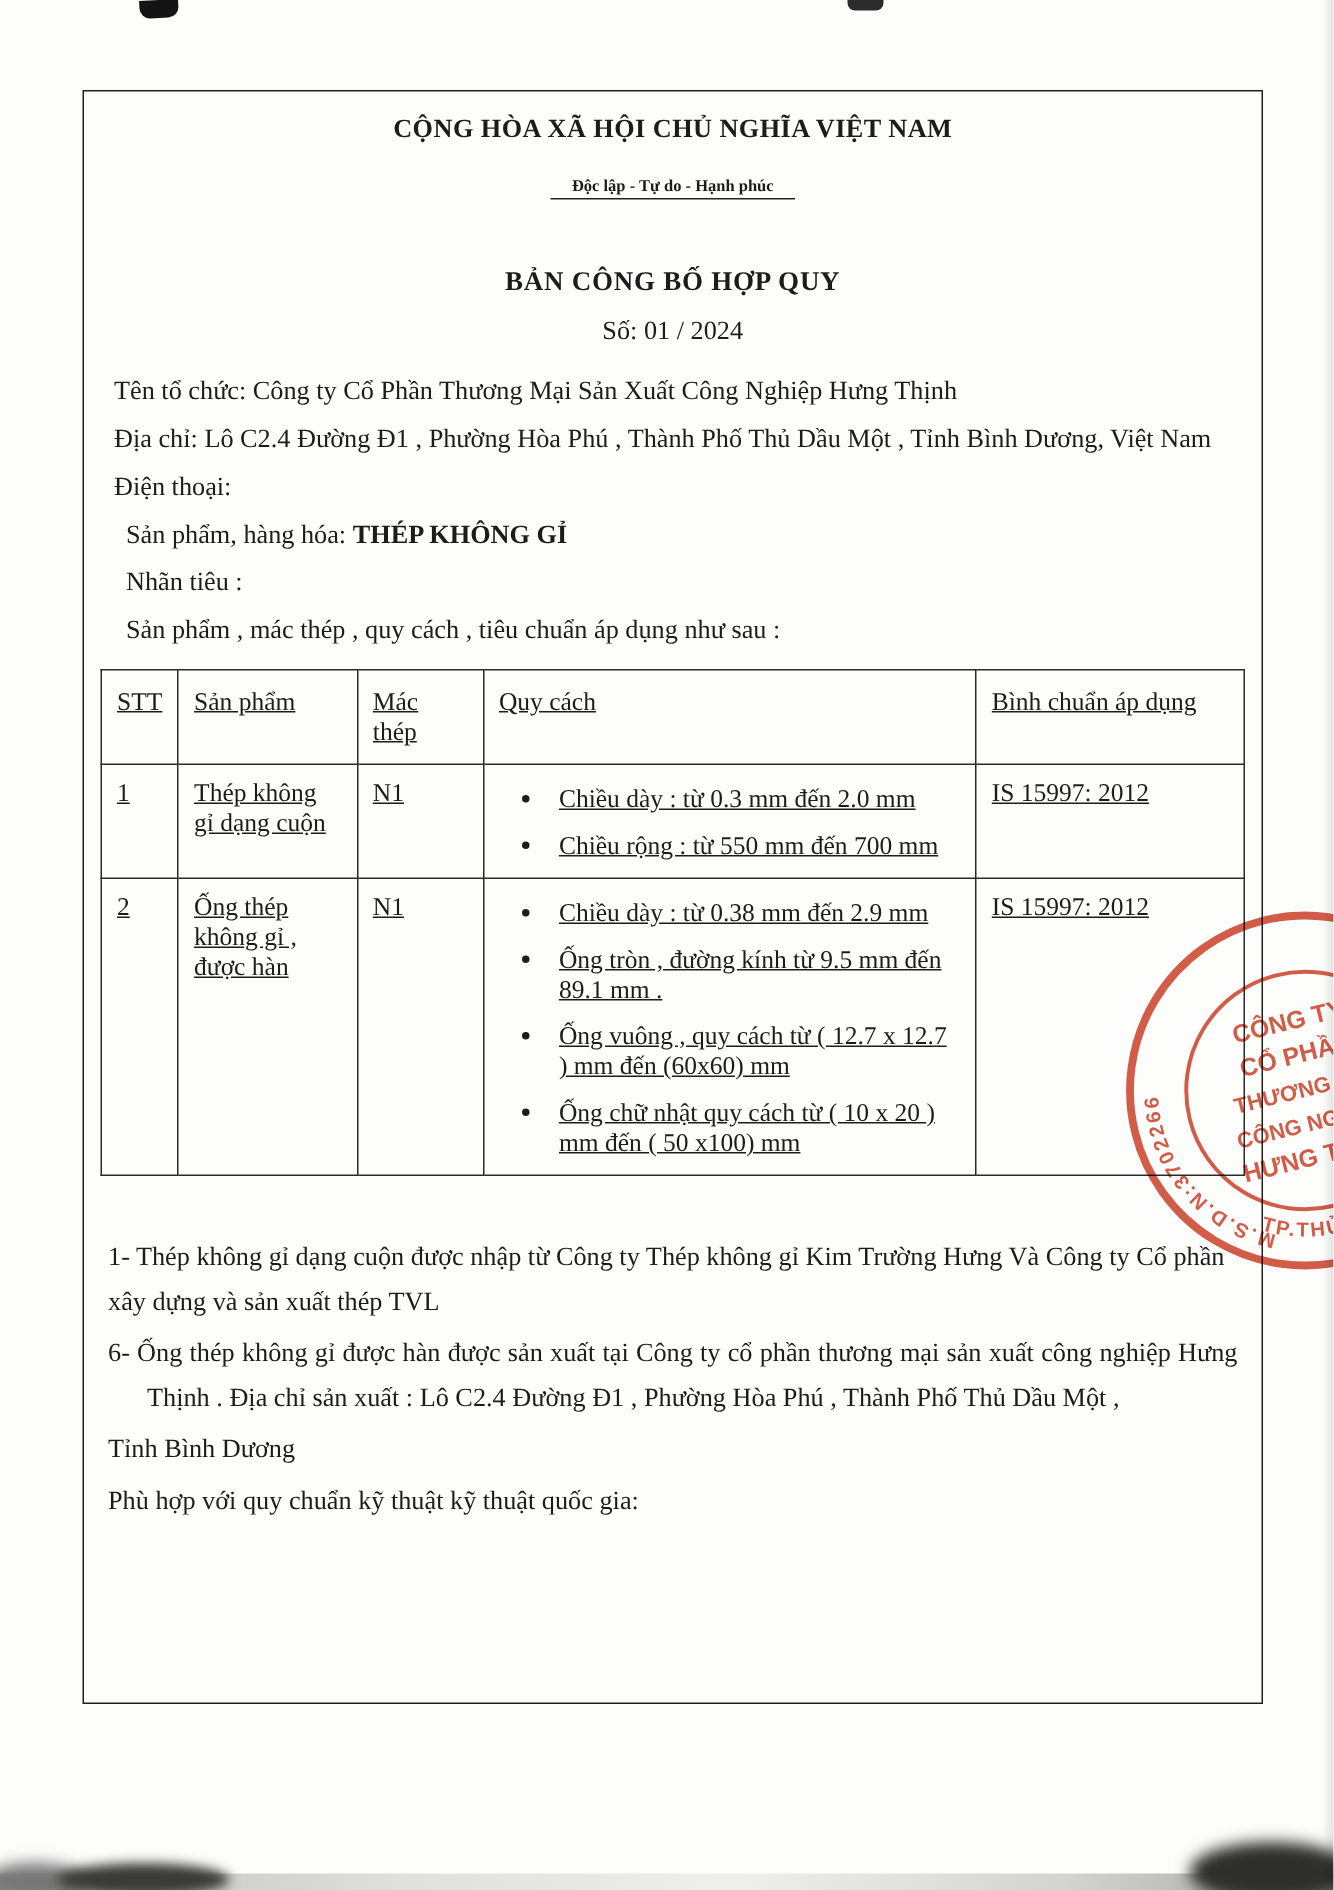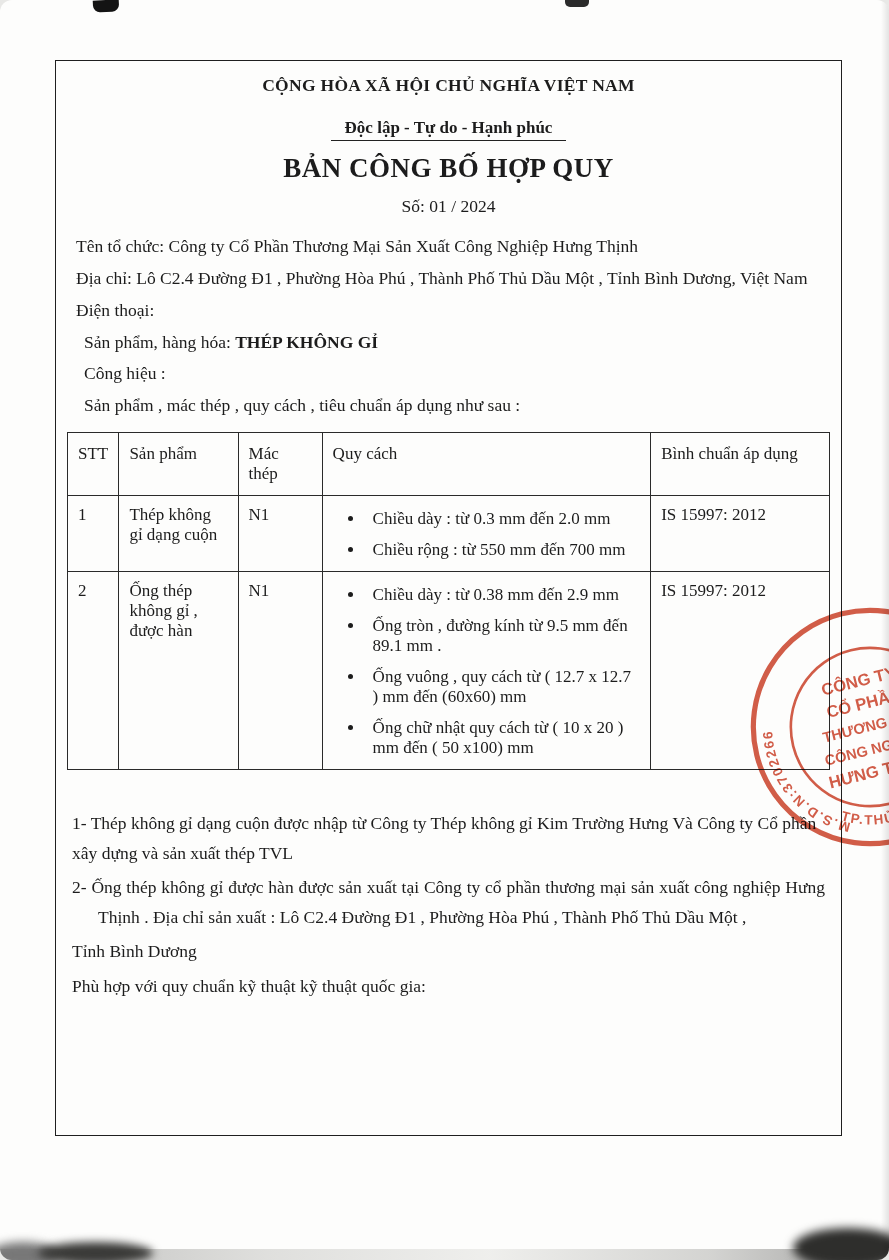--- a/index.html
+++ b/index.html
@@ -8,58 +8,58 @@
     background:#e8e8e6;
     font-family:"Liberation Serif", serif;
     color:#1c1c1c;
     -webkit-font-smoothing:antialiased;
   }
   .page{
     position:relative;
     width:889px;height:1260px;
     background:#fdfdfc;
     overflow:hidden;
-    border-radius:12px;
   }
   
   .frame{
     position:absolute;
     left:55px;top:60px;
     width:787px;height:1076px;
     border:1.6px solid #1f1f1f;
     box-sizing:border-box;
     padding:14px 10px 10px 10px;
   }
   .doc-header{text-align:center;}
   .motto1{font-size:17.5px;font-weight:bold;letter-spacing:.3px;}
   .motto2{
     display:inline-block;
     margin-top:4px;
-    font-size:17px;font-weight:bold;
+    font-size:11px;font-weight:bold;
     border-bottom:1.8px solid #222;
     padding:0 14px 2px 14px;
   }
-  .doc-title{margin-top:12px;font-size:27px;font-weight:bold;letter-spacing:.5px;}
+  .doc-title{margin-top:44px;font-size:18px;font-weight:bold;letter-spacing:.5px;}
   .doc-number{margin-top:12px;font-size:17.5px;}
   .info{margin-top:14px;padding:0 10px;font-size:17.5px;line-height:1.82;}
   .info p{margin:0;}
   .info .inset{margin-left:8px;}
   .bold{font-weight:bold;}
   table.spec{
     width:calc(100% - 2px);
     margin:10px auto 0 auto;
     border-collapse:collapse;
     font-size:17px;
   }
   table.spec th, table.spec td{
     border:1.3px solid #2a2a2a;
     vertical-align:top;
     padding:9px 10px;
     font-weight:normal;
     text-align:left;
+    text-decoration:underline;
   }
   table.spec th{padding:11px 10px;}
   th.c-stt, td.c-stt{width:6.6%;text-align:center;}
   th.c-sp,  td.c-sp {width:15.6%;}
   th.c-mt,  td.c-mt {width:11%;padding-left:20px;}
   th.c-qc,  td.c-qc {width:43%;}
   th.c-tc,  td.c-tc {width:23.4%;}
   td.c-sp{text-align:justify;padding-top:13px;}
   td.c-stt, td.c-mt{padding-top:13px;}
   td.c-tc{padding-top:13px;}
@@ -117,21 +117,21 @@
       <div class="motto2">Độc lập - Tự do - Hạnh phúc</div>
       <div class="doc-title">BẢN CÔNG BỐ HỢP QUY</div>
       <div class="doc-number">Số: 01 / 2024</div>
     </div>
 
     <div class="info">
       <p>Tên tổ chức: Công ty Cổ Phần Thương Mại Sản Xuất Công Nghiệp Hưng Thịnh</p>
       <p>Địa chỉ: Lô C2.4 Đường Đ1 , Phường Hòa Phú , Thành Phố Thủ Dầu Một , Tỉnh Bình Dương, Việt Nam</p>
       <p>Điện thoại:</p>
       <p class="inset"><span>Sản phẩm, hàng hóa: </span><span class="bold">THÉP KHÔNG GỈ</span></p>
-      <p class="inset">Công hiệu :</p>
+      <p class="inset">Nhãn tiêu :</p>
       <p class="inset">Sản phẩm , mác thép , quy cách , tiêu chuẩn áp dụng như sau :</p>
     </div>
 
     <table class="spec">
       <thead>
         <tr>
           <th class="c-stt">STT</th>
           <th class="c-sp">Sản phẩm</th>
           <th class="c-mt">Mác thép</th>
           <th class="c-qc">Quy cách</th>
@@ -163,21 +163,21 @@
               <li>Ống chữ nhật quy cách từ ( 10 x 20 ) mm đến ( 50 x100) mm</li>
             </ul>
           </td>
           <td class="c-tc">IS 15997: 2012</td>
         </tr>
       </tbody>
     </table>
 
     <div class="notes">
       <p class="note1">1-  Thép không gỉ dạng cuộn được nhập từ Công ty Thép không gỉ Kim Trường Hưng Và Công ty Cổ phần xây dựng và sản xuất thép TVL</p>
-      <p class="note2">2-  Ống thép không gỉ được hàn được sản xuất tại Công ty cổ phần thương mại sản xuất công nghiệp Hưng Thịnh . Địa chỉ sản xuất : Lô C2.4 Đường Đ1 , Phường Hòa Phú , Thành Phố Thủ Dầu Một ,</p>
+      <p class="note2">6-  Ống thép không gỉ được hàn được sản xuất tại Công ty cổ phần thương mại sản xuất công nghiệp Hưng Thịnh . Địa chỉ sản xuất : Lô C2.4 Đường Đ1 , Phường Hòa Phú , Thành Phố Thủ Dầu Một ,</p>
       <p class="province">Tỉnh Bình Dương</p>
       <p class="conform-intro">Phù hợp với quy chuẩn kỹ thuật kỹ thuật quốc gia:</p>
     </div>
 
   </div>
 
   <svg class="stamp" viewBox="0 0 240 240" aria-hidden="true">
     <circle class="stamp-ring-outer" cx="120" cy="120" r="112"></circle>
     <circle class="stamp-ring-inner" cx="120" cy="120" r="76"></circle>
     <defs>

